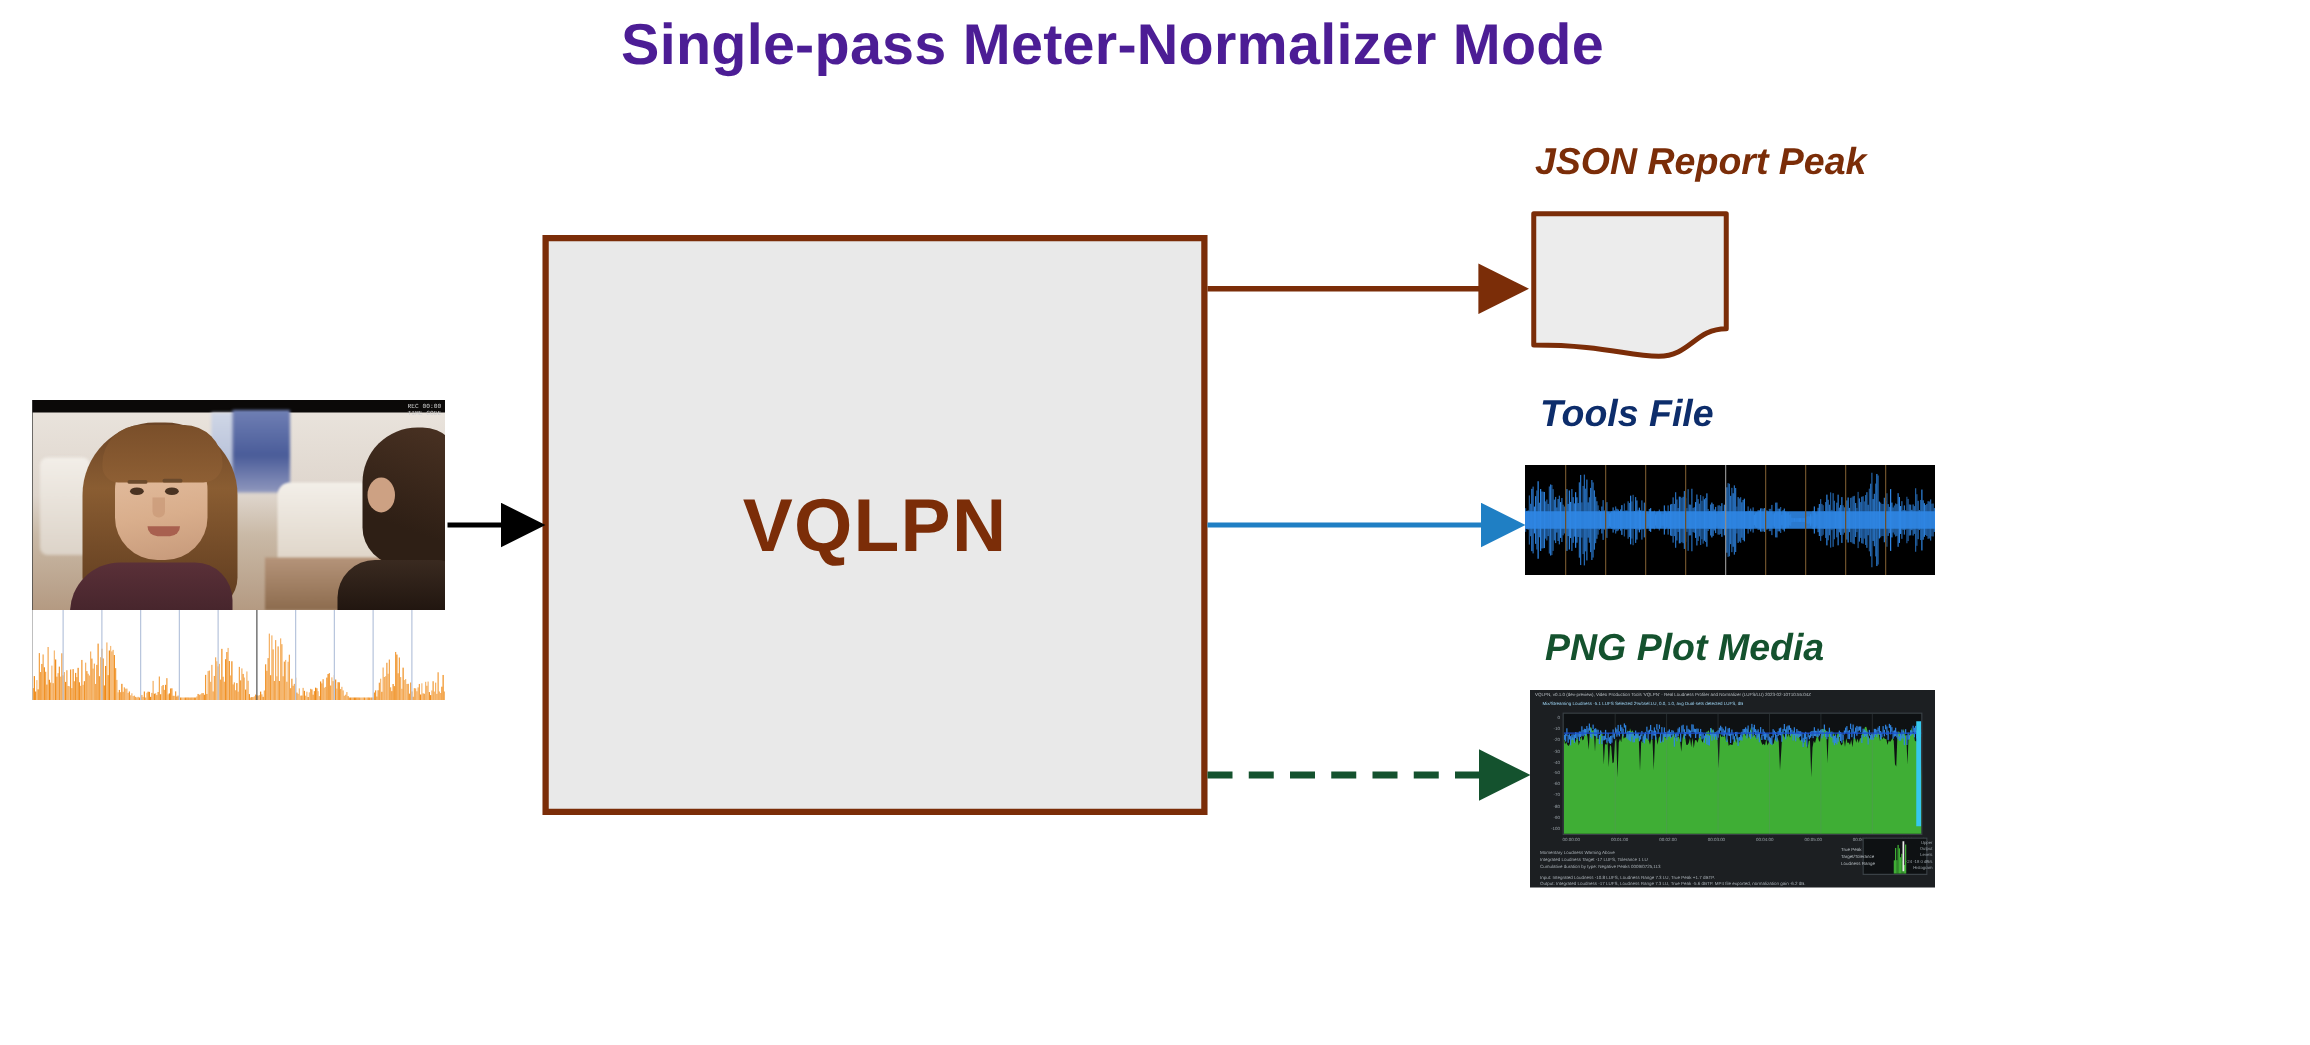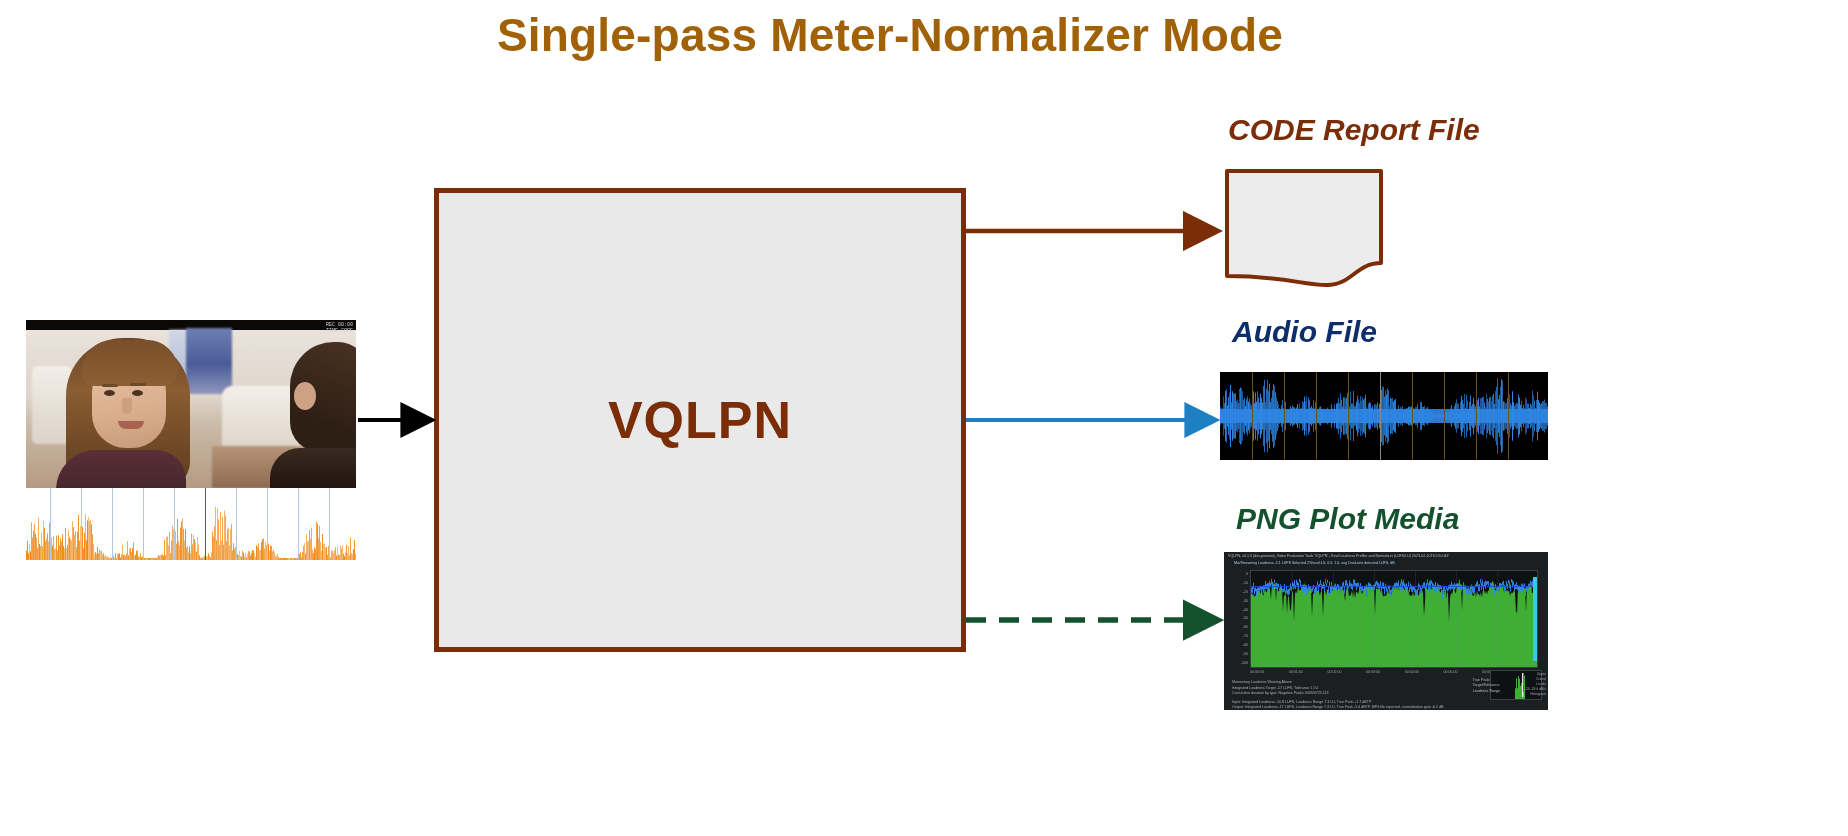--- a/index.html
+++ b/index.html
@@ -8,21 +8,21 @@
     font-family:"Liberation Sans", sans-serif;
     position:relative;overflow:hidden;
   }
   .stage{position:absolute;inset:0;}
 
   
   #page-title{
     position:absolute;left:0;top:8px;width:1780px;
     text-align:center;
     font-size:46px;font-weight:bold;
-    color:#a16207;
+    color:#4c1d95;
     letter-spacing:0.2px;
   }
 
   
   .cap{
     position:absolute;
     font-size:30px;font-weight:bold;font-style:italic;
     white-space:nowrap;
   }
   .cap.navy{color:#0d2d6b;}
@@ -138,21 +138,21 @@
   #input-wave .seam{position:absolute;top:0;bottom:0;width:1px;background:#5a5a5a;}
   #input-wave svg{position:absolute;left:0;top:0;}
 
   
   #process-box{
     position:absolute;left:434px;top:188px;width:532px;height:464px;
     background:#e9e9e9;border:5px solid #7b2d08;box-sizing:border-box;
     display:flex;align-items:center;justify-content:center;
   }
   #process-label{
-    font-size:52px;font-weight:bold;color:#7b2d08;letter-spacing:1px;
+    font-size:60px;font-weight:bold;color:#7b2d08;letter-spacing:1px;
   }
 
   
   .arrow-svg{position:absolute;left:0;top:0;width:1848px;height:836px;pointer-events:none;}
 
   
   #json-doc{
     position:absolute;left:1224px;top:168px;width:160px;height:120px;
   }
 
@@ -604,27 +604,27 @@
 
     <line x1="358" y1="420" x2="430" y2="420" stroke="#000000" stroke-width="4" marker-end="url(#ah-black)"></line>
 
     <line x1="966" y1="231" x2="1216" y2="231" stroke="#7b2d08" stroke-width="4.5" marker-end="url(#ah-brown)"></line>
 
     <line x1="966" y1="420" x2="1214" y2="420" stroke="#1f7fc4" stroke-width="4" marker-end="url(#ah-blue)"></line>
 
     <line x1="966" y1="620" x2="1216" y2="620" stroke="#14522e" stroke-width="5.5" stroke-dasharray="20 13" marker-end="url(#ah-green)"></line>
   </svg>
 
-  <div class="cap brown" style="left:1228px;top:113px;">CODE Report File</div>
+  <div class="cap brown" style="left:1228px;top:113px;">JSON Report Peak</div>
 
   <svg id="json-doc" viewBox="0 0 160 120">
     <path d="M3,3 L157,3 L157,95 C132,95 128,117 103,117 C78,117 60,108 3,108 Z" fill="#ececec" stroke="#7b2d08" stroke-width="4" stroke-linejoin="round"></path>
   </svg>
 
-  <div class="cap navy" style="left:1232px;top:315px;">Audio File</div>
+  <div class="cap navy" style="left:1232px;top:315px;">Tools File</div>
 
   <div id="audio-thumb">
     <svg width="328" height="88" viewBox="0 0 328 88" preserveAspectRatio="none" id="au-wave-svg">
         <rect x="0" y="34.54342863820703" width="1" height="18.913142723585942" fill="#2f86e4" opacity="0.6361534514464438"></rect>
         <rect x="1" y="36.83240386243464" width="1" height="14.335192275130721" fill="#2f86e4" opacity="0.9261496963910758"></rect>
         <rect x="2" y="36.31506817046588" width="1" height="15.369863659068251" fill="#2f86e4" opacity="0.9203377467580139"></rect>
         <rect x="3" y="24.34174387948684" width="1" height="39.31651224102632" fill="#2f86e4" opacity="0.61631096964702"></rect>
         <rect x="4" y="31.031386711208988" width="1" height="25.93722657758202" fill="#2f86e4" opacity="0.745080338511616"></rect>
         <rect x="5" y="19.07715537606761" width="1" height="49.84568924786478" fill="#2f86e4" opacity="0.9866971443407238"></rect>
         <rect x="6" y="17.27133116604294" width="1" height="53.45733766791412" fill="#2f86e4" opacity="0.7565849353559315"></rect>

